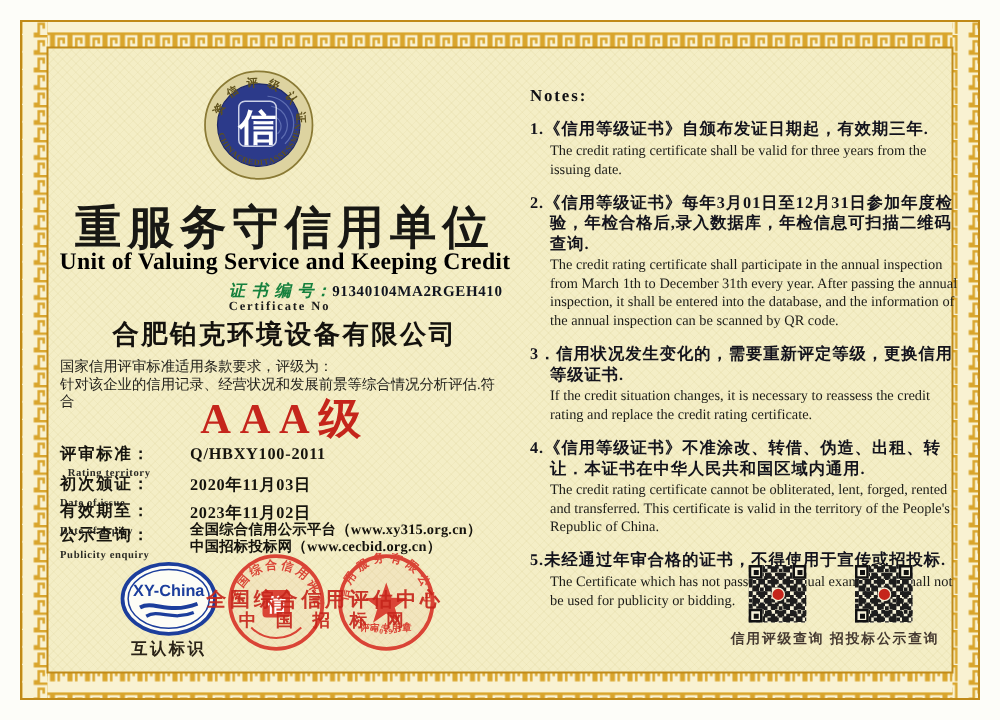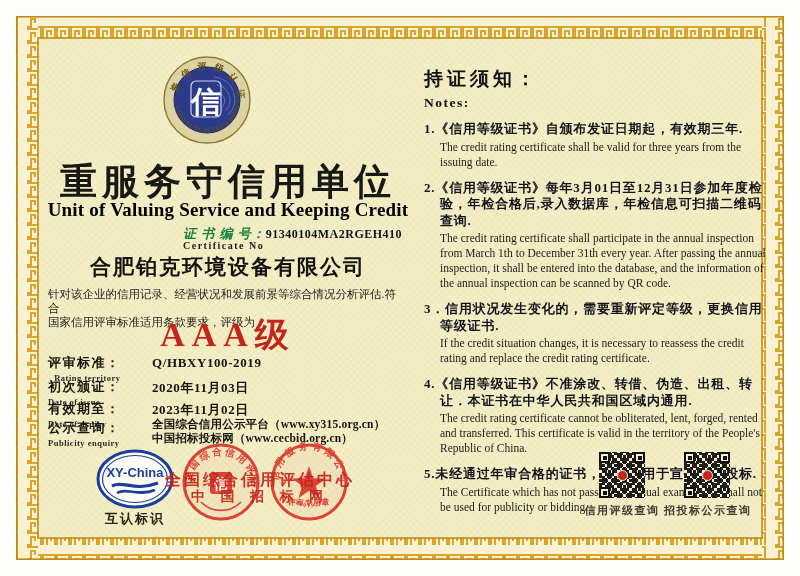--- a/index.html
+++ b/index.html
@@ -136,31 +136,31 @@
 <div class="abs subtitle">Unit of Valuing Service and Keeping Credit</div>
 
 <div class="abs certno-row">
   <span class="certno-label">证 书 编 号：</span><span class="certno-value">91340104MA2RGEH410</span>
 </div>
 <div class="abs certno-en">Certificate  No</div>
 
 <div class="abs company">合肥铂克环境设备有限公司</div>
 
 <div class="abs statement">
+  <div>国家信用评审标准适用条款要求，评级为：</div>
   <div>针对该企业的信用记录、经营状况和发展前景等综合情况分析评估.符合</div>
-  <div>国家信用评审标准适用条款要求，评级为：</div>
 </div>
 
 <div class="abs rating">AAA级</div>
 
 <div class="abs f-row1">
   <div class="field-label">评审标准：</div>
   <div class="field-label-en">Rating territory</div>
 </div>
-<div class="abs f-val1 field-value">Q/HBXY100-2019</div>
+<div class="abs f-val1 field-value">Q/HBXY100-2011</div>
 
 <div class="abs f-row2">
   <div class="field-label">初次颁证：</div>
   <div class="field-label-en">Date of issue</div>
 </div>
 <div class="abs f-val2 field-value">2020年11月03日</div>
 
 <div class="abs f-row3">
   <div class="field-label">有效期至：</div>
   <div class="field-label-en">Date of expiry</div>
@@ -170,21 +170,20 @@
 <div class="abs f-row4">
   <div class="field-label">公示查询：</div>
   <div class="field-label-en">Publicity enquiry</div>
 </div>
 <div class="abs f-val4 field-value small">
   <div>全国综合信用公示平台（www.xy315.org.cn）</div>
   <div>中国招标投标网（www.cecbid.org.cn）</div>
 </div>
 
 <div class="right-col">
-  <div class="notes-heading">持证须知：</div>
   <div class="notes-heading-en">Notes:</div>
 
   <div class="note-item">
     <div class="note-zh">1.《信用等级证书》自颁布发证日期起，有效期三年.</div>
     <div class="note-en">The credit rating certificate shall be valid for three years from the issuing date.</div>
   </div>
   <div class="note-item">
     <div class="note-zh">2.《信用等级证书》每年3月01日至12月31日参加年度检验，年检合格后,录入数据库，年检信息可扫描二维码查询.</div>
     <div class="note-en">The credit rating certificate shall participate in the annual inspection from March 1th to December 31th every year. After passing the annual inspection, it shall be entered into the database, and the information of the annual inspection can be scanned by QR code.</div>
   </div>

